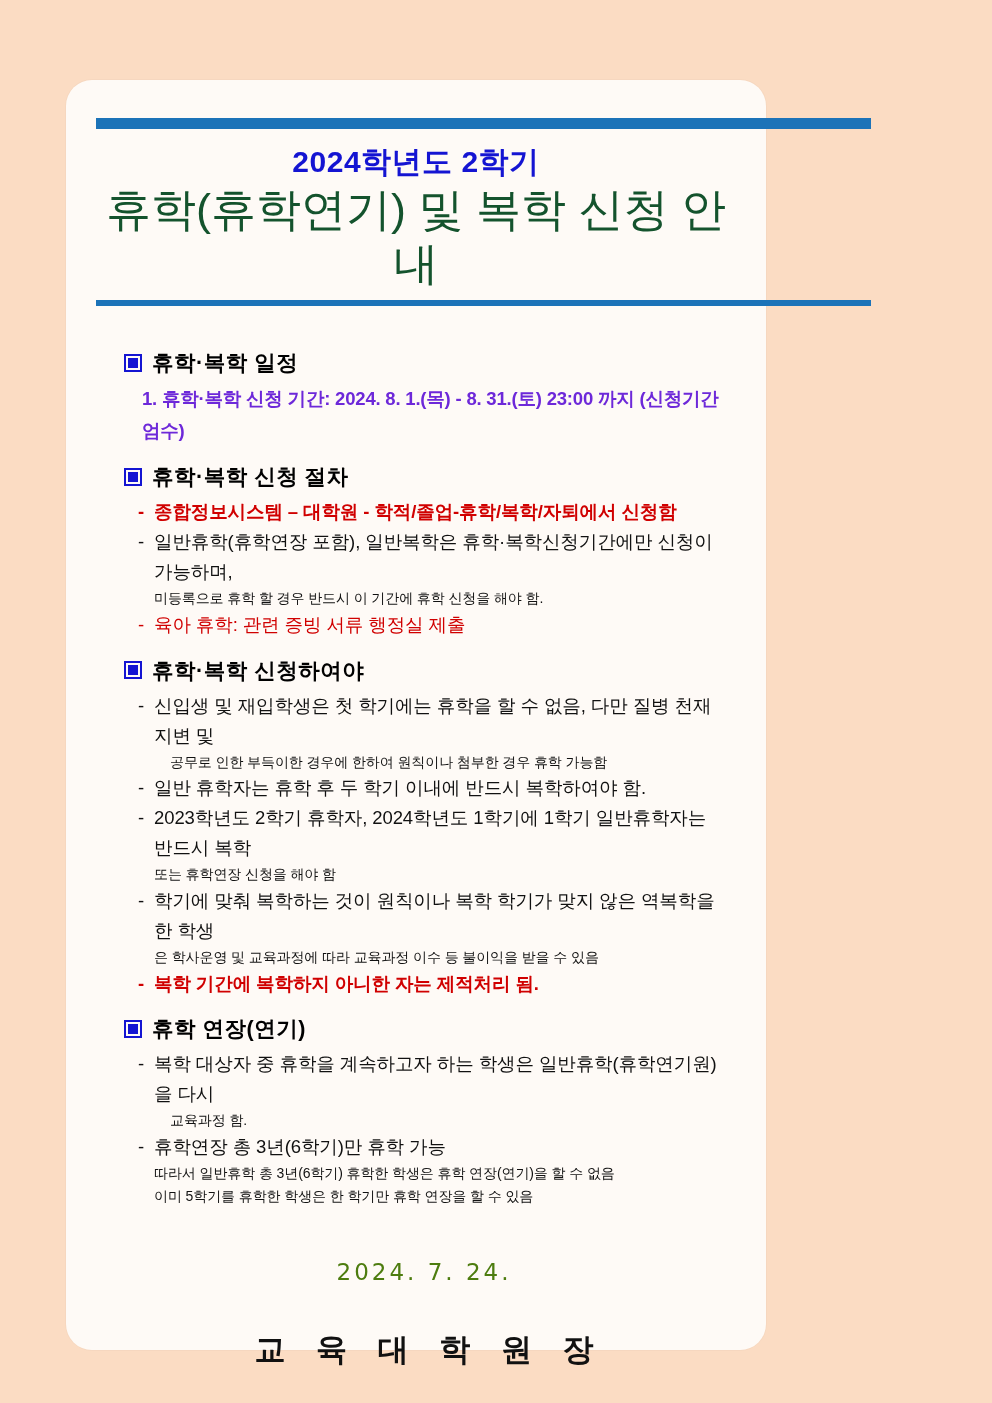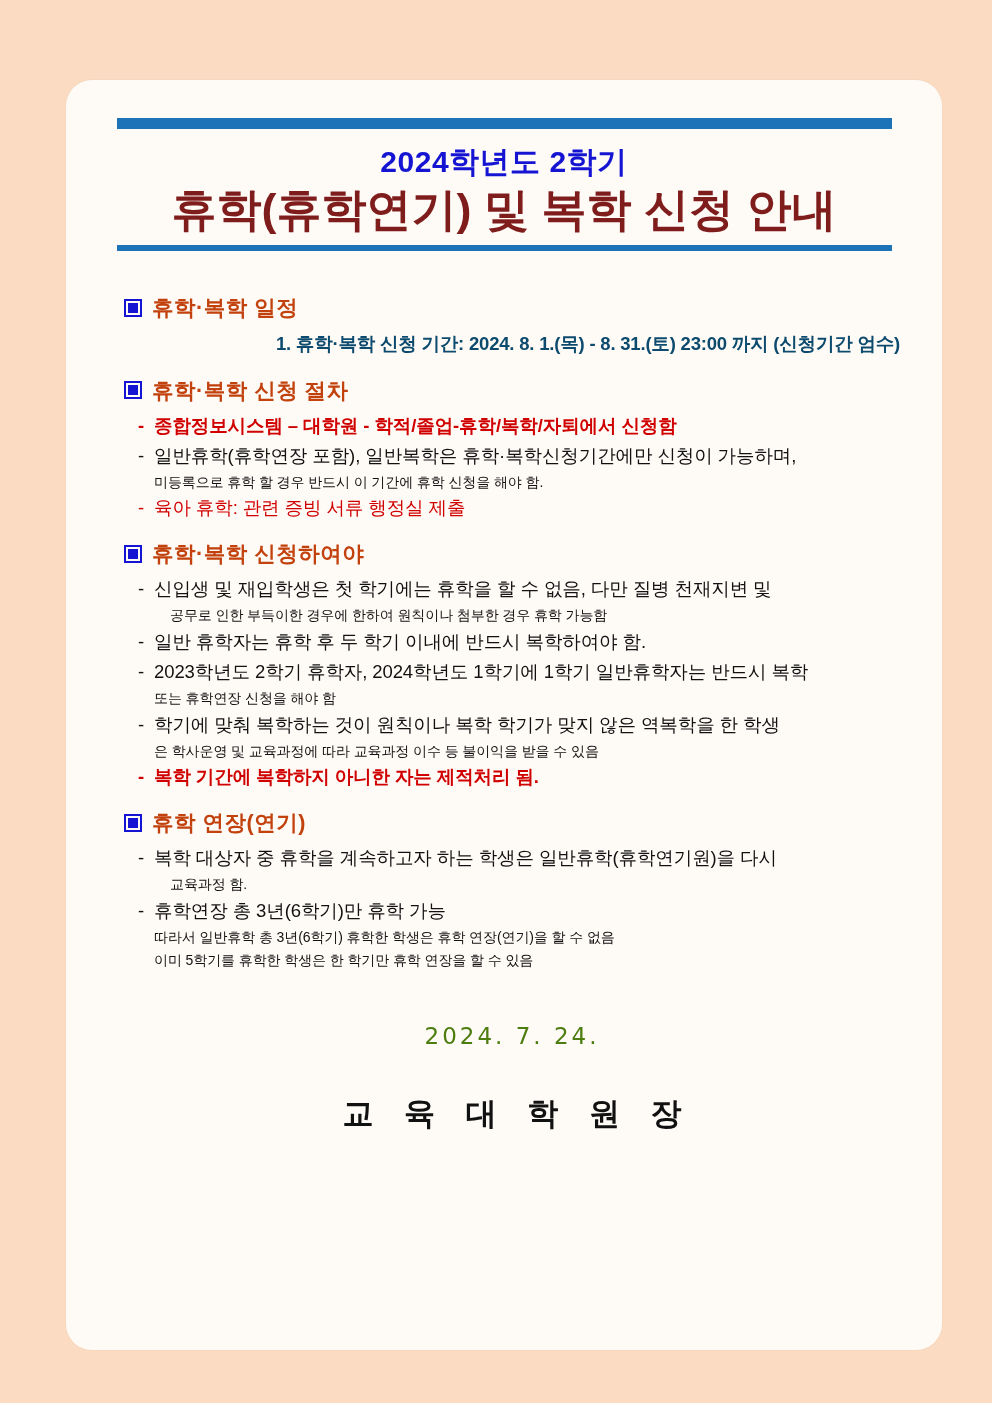--- a/index.html
+++ b/index.html
@@ -10,21 +10,21 @@
     width: 992px;
     height: 1403px;
     background: #fbdcc3;
     font-family: "Liberation Sans", sans-serif;
     overflow: hidden;
   }
   .page {
     position: absolute;
     left: 66px;
     top: 80px;
-    width: 876px;
+    width: 700px;
     height: 1270px;
     background: #fefaf6;
     border-radius: 26px;
     box-shadow: 0 0 0 1px rgba(0,0,0,0.02);
   }
   .inner {
     position: absolute;
     left: 30px;
     top: 38px;
     right: 30px;
@@ -47,38 +47,38 @@
     padding-top: 14px;
   }
   .title-sub {
     color: #1414d2;
     font-size: 30px;
     font-weight: bold;
     letter-spacing: 0.5px;
     line-height: 1.25;
   }
   .title-main {
-    color: #7f1d1d;
+    color: #14532d;
     font-size: 45px;
-    font-weight: bold;
+    font-weight: normal;
     letter-spacing: 0px;
     line-height: 1.22;
     margin-top: 2px;
   }
   .content {
     padding: 26px 12px 0 28px;
   }
   .section {
     margin-bottom: 5px;
   }
   .sec-head {
     display: flex;
     align-items: center;
     gap: 10px;
-    color: #c2410c;
+    color: #000000;
     font-size: 21.5px;
     font-weight: bold;
     margin-top: 16px;
     margin-bottom: 6px;
     letter-spacing: 0.5px;
   }
   .sec-head .marker {
     display: inline-block;
     width: 14px;
     height: 14px;
@@ -125,25 +125,24 @@
   .red {
     color: #d00000;
     font-weight: bold;
   }
   .red-plain {
     color: #d00000;
   }
   .numline {
     font-size: 18.5px;
     font-weight: bold;
-    color: #0c4a6e;
+    color: #6d28d9;
     padding-left: 18px;
     line-height: 1.7;
     letter-spacing: -0.2px;
-    text-align: right;
   }
   .footer {
     text-align: center;
     margin-top: 52px;
   }
   .date {
     font-size: 23px;
     color: #4d7c0f;
     letter-spacing: 3px;
     font-family: "DejaVu Sans", sans-serif;

